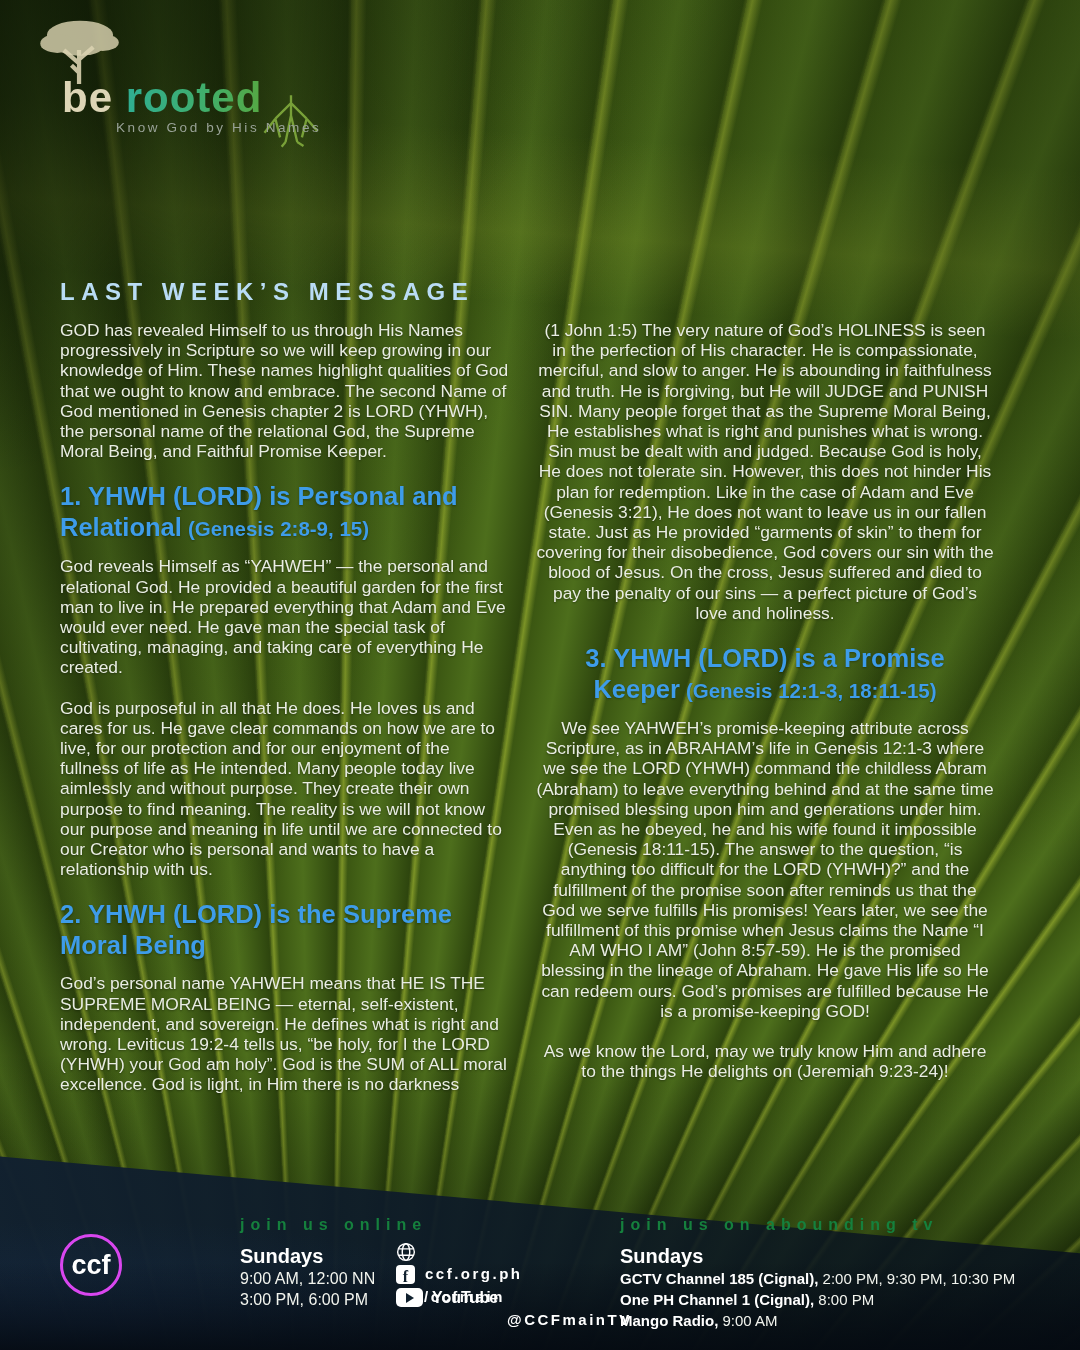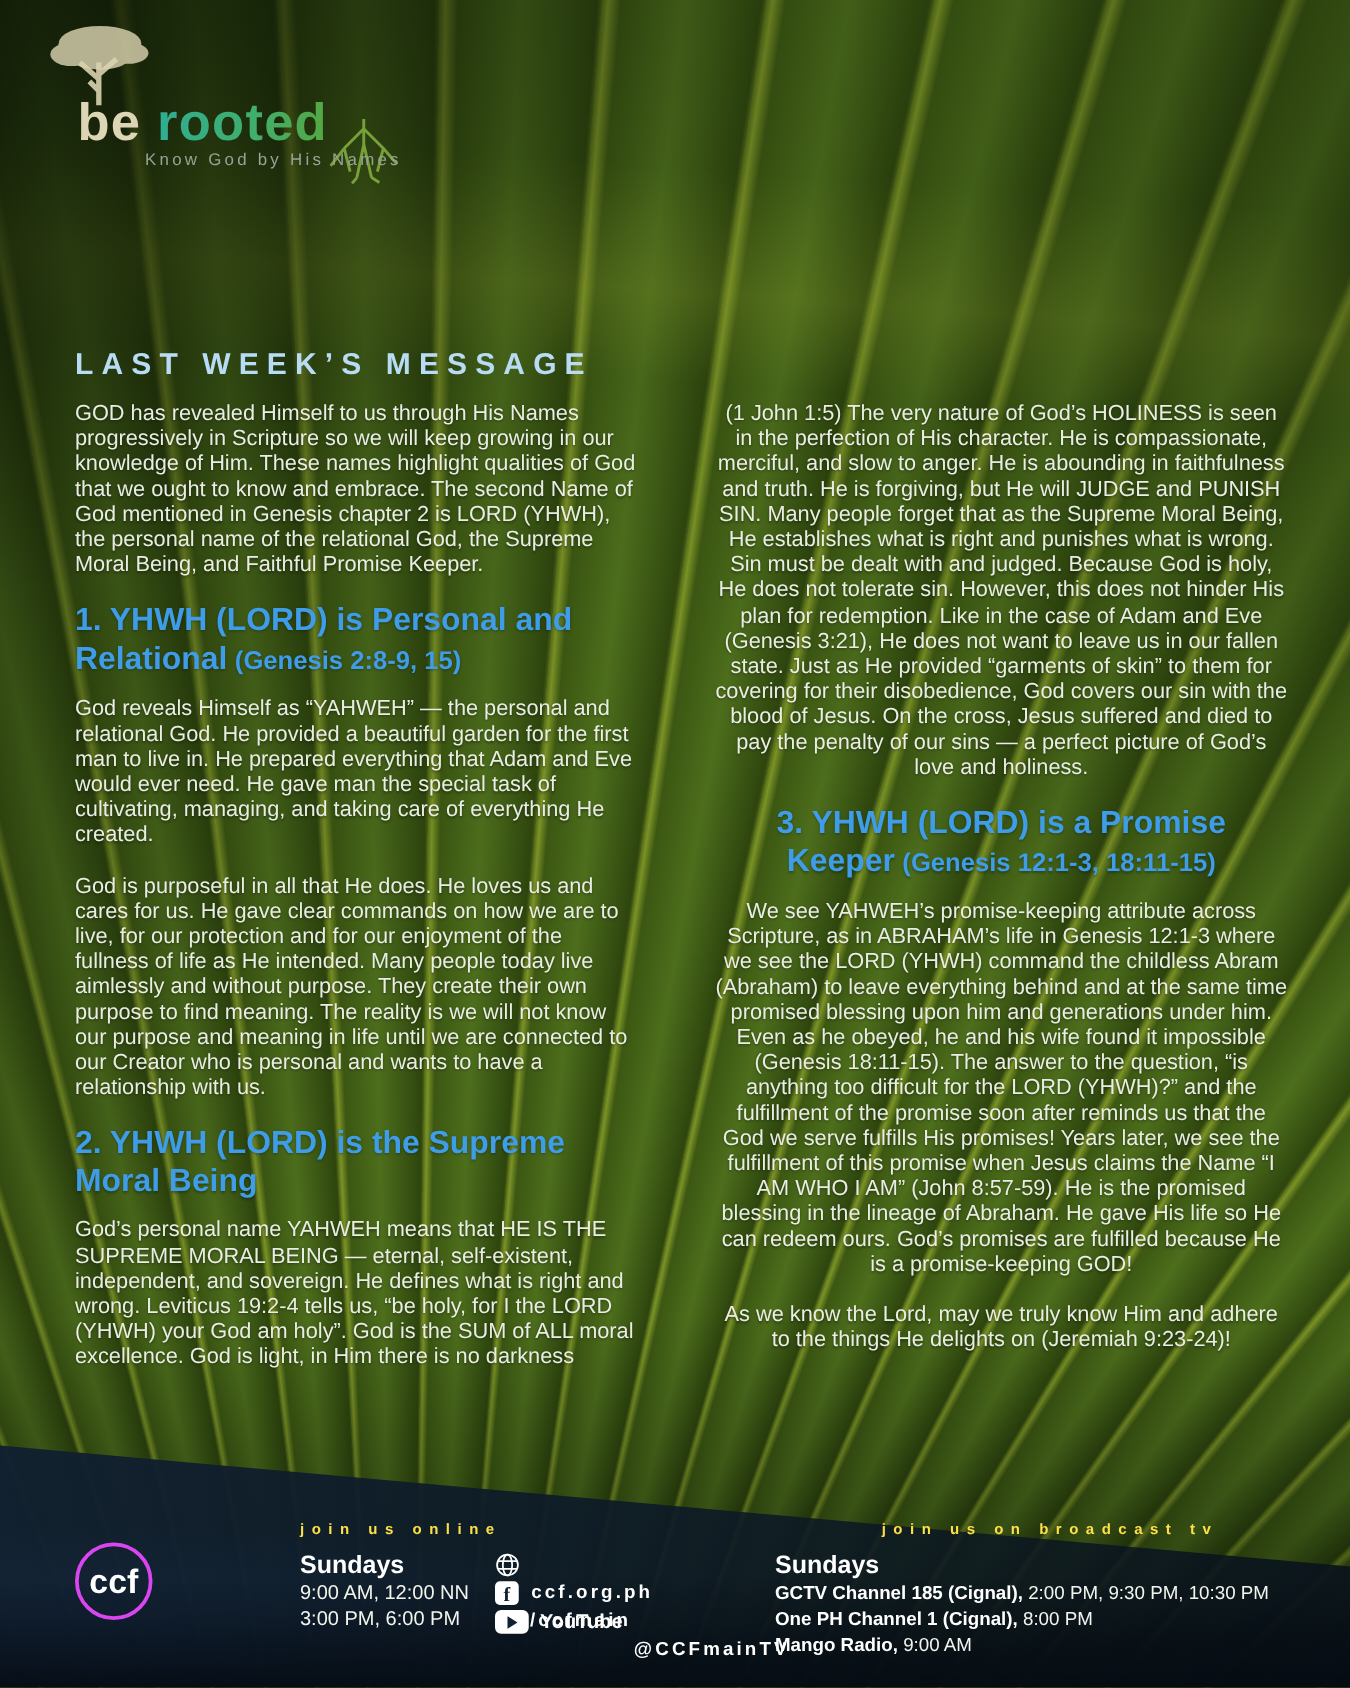--- a/index.html
+++ b/index.html
@@ -54,35 +54,35 @@
       radial-gradient(90px 45px at 18% 74%, rgba(255,255,255,.85), rgba(255,255,255,0) 70%),
       radial-gradient(120px 55px at 52% 26%, rgba(255,255,255,.65), rgba(255,255,255,0) 70%),
       radial-gradient(150px 60px at 84% 72%, rgba(255,255,255,.7), rgba(255,255,255,0) 72%),
       radial-gradient(70px 35px at 36% 88%, rgba(255,255,255,.55), rgba(255,255,255,0) 70%),
       linear-gradient(180deg,#679fd8 0%,#8cc0ec 38%,#a9d6f6 68%,#82b5e4 100%);
     -webkit-background-clip:text;background-clip:text;color:transparent;}
   .subtitle{position:absolute;left:60px;top:278px;font-size:24px;font-weight:bold;
     letter-spacing:6.5px;color:#b9dcf5;}
 
   
-  .columns{position:absolute;left:60px;top:320px;display:flex;gap:60px;}
+  .columns{position:absolute;left:60px;top:320px;display:flex;gap:24px;}
   .col{width:452px;color:#e9ede3;font-size:17.4px;line-height:20.2px;
     text-shadow:0 1px 2px rgba(10,18,6,.45);}
   .col.right{width:458px;text-align:center;}
   .col p{margin:0 0 20px 0;}
   .h{margin:8px 0 12px 0;color:#3e9ce9;font-size:25.5px;line-height:31px;font-weight:bold;
      text-shadow:0 1px 2px rgba(10,18,6,.35);}
   .h .ref{font-size:20.5px;margin-left:6px;}
   .h .ref-block{display:block;font-size:20px;line-height:24px;margin-top:2px;}
 
   
   .ccf-logo{position:absolute;left:60px;top:1234px;width:56px;height:56px;border:3px solid #d946ef;
     border-radius:50%;display:flex;align-items:center;justify-content:center;
     color:#fff;font-size:27px;font-weight:bold;letter-spacing:0;}
-  .f-head{font-size:12px;font-weight:bold;letter-spacing:6px;color:#fde047;text-align:center;}
+  .f-head{font-size:16px;font-weight:bold;letter-spacing:6px;color:#15803d;}
   .f-day{margin-top:11px;font-size:20px;font-weight:bold;color:#fff;}
   .f-times{font-size:16px;line-height:21px;color:#f2f4ee;}
   .online{position:absolute;left:240px;top:1216px;}
   .links{position:absolute;left:396px;top:1240px;}
   .link-row{display:flex;align-items:center;gap:9px;height:23px;color:#fff;}
   .link-label{font-size:15px;font-weight:bold;letter-spacing:2.5px;margin-top:44px;}
   .fb-icon{width:19px;height:19px;background:#fff;border-radius:4px;display:flex;
     align-items:flex-end;justify-content:center;overflow:hidden;}
   .fb-icon span{font-weight:bold;font-size:16px;line-height:15px;color:#10202e;
     font-family:"Liberation Serif",serif;}
@@ -169,19 +169,19 @@
     <div class="link-row">
       <span class="yt-icon">
           <i></i>
         </span>
       <span class="yt-word">YouTube</span>
       <span class="link-label">@CCFmainTV</span>
     </div>
   </div>
 
   <div class="broadcast">
-    <div class="f-head">join us on broadcast tv</div>
+    <div class="f-head">join us on abounding tv</div>
     <div class="f-day">Sundays</div>
     <div class="bline"><span class="ch">GCTV Channel 185 (Cignal),</span> <span>2:00 PM, 9:30 PM, 10:30 PM</span></div>
     <div class="bline"><span class="ch">One PH Channel 1 (Cignal),</span> <span>8:00 PM</span></div>
     <div class="bline"><span class="ch">Mango Radio,</span> <span>9:00 AM</span></div>
   </div>
 </div>
 
 </body></html>

